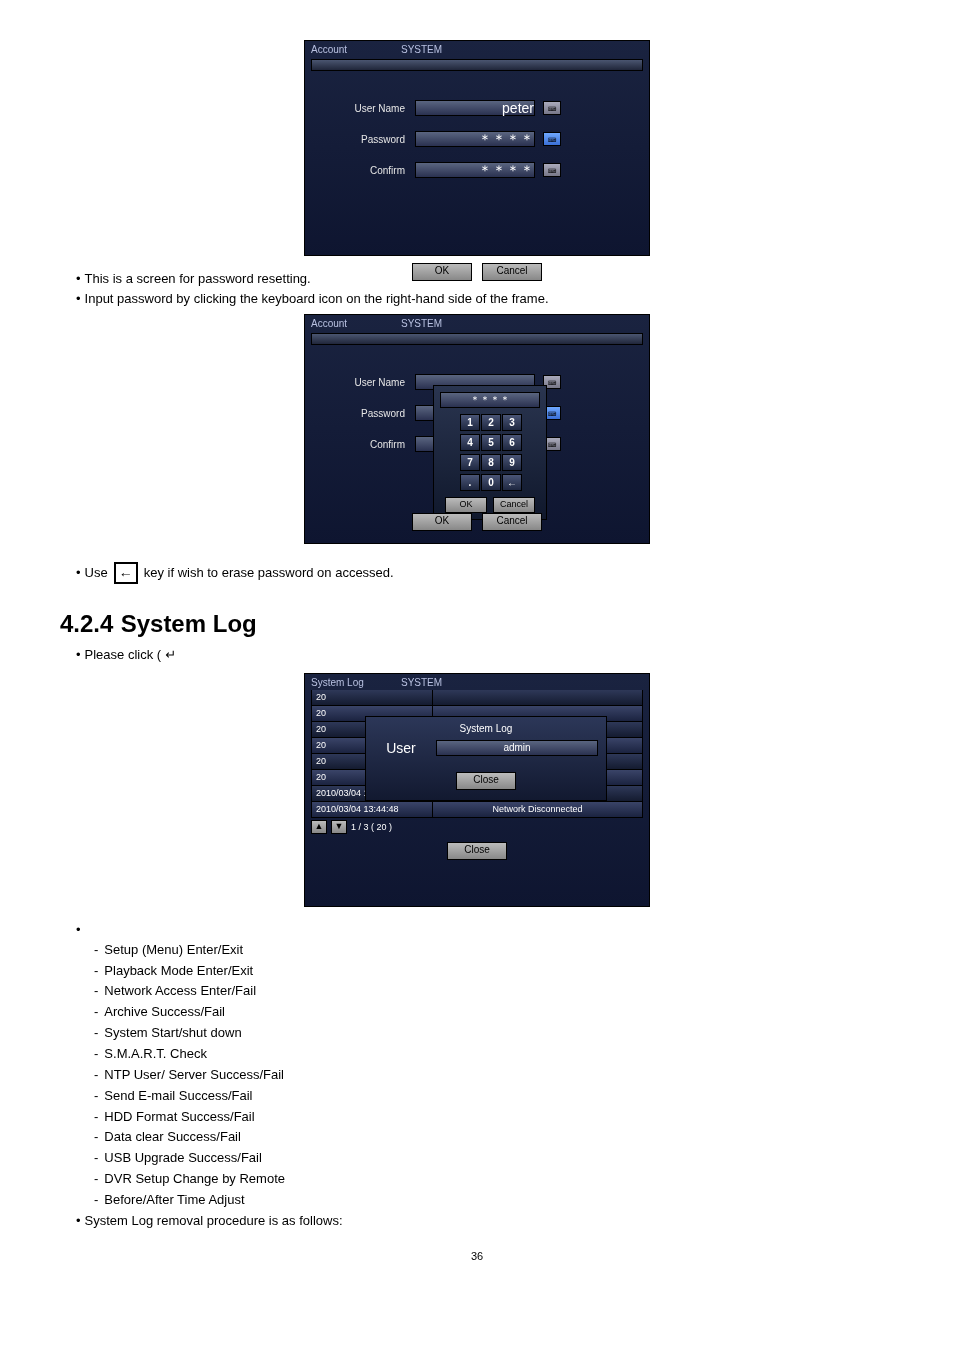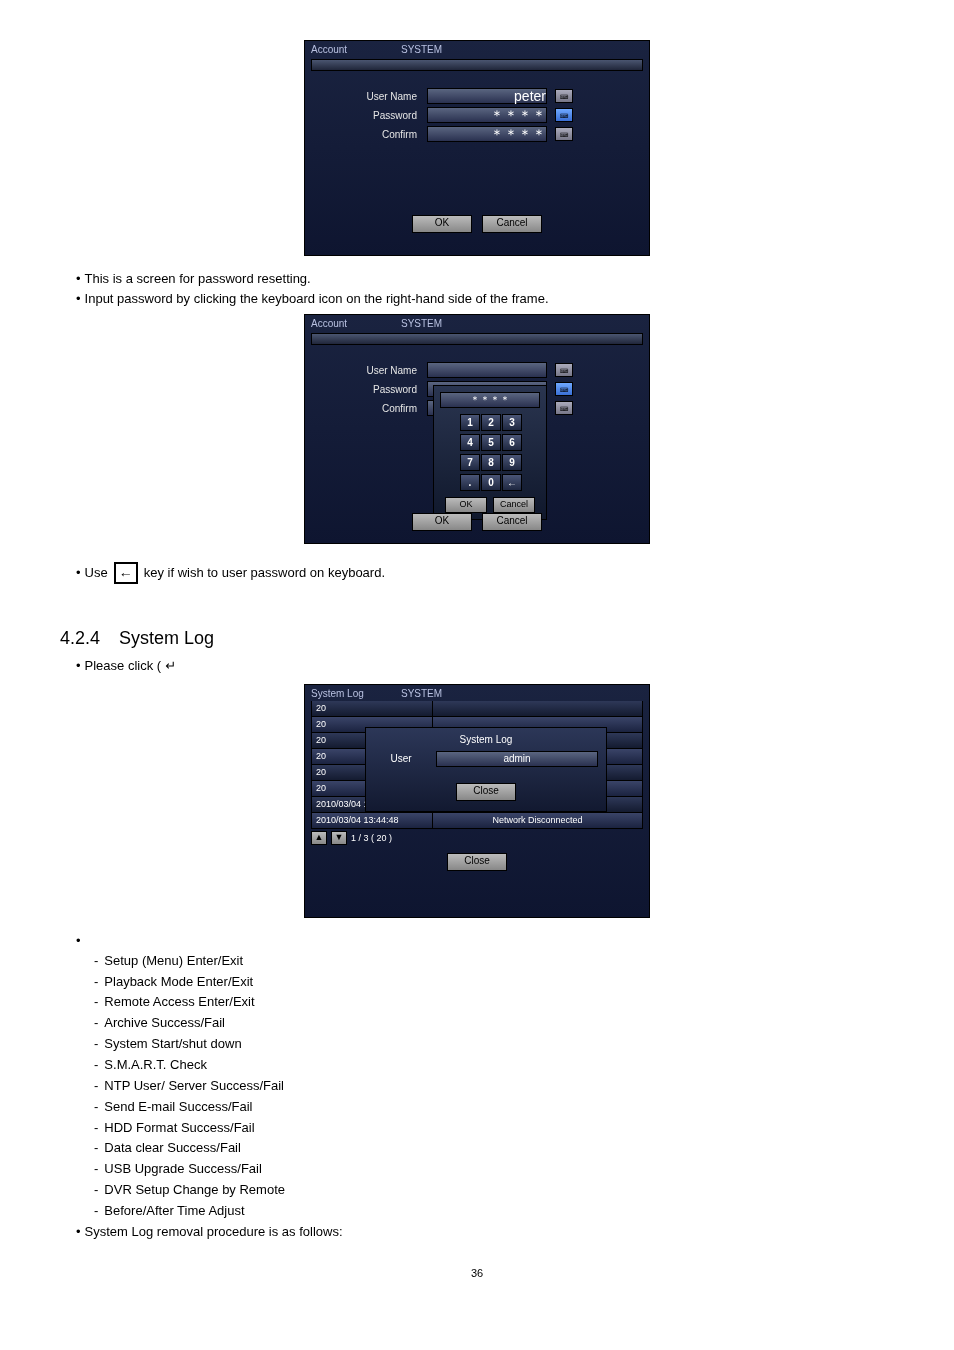--- a/index.html
+++ b/index.html
@@ -36,22 +36,22 @@
   }
   .screenshot .hrline {
     height: 10px;
     margin: 2px 6px 8px 6px;
     background: linear-gradient(#4a5570, #20263a);
     border: 1px solid #000;
   }
   .screenshot .formrow {
     display: flex;
     align-items: center;
-    margin: 3px 0;
-    padding: 0 24px;
+    margin: 15px 0;
+    padding: 0 12px;
   }
   .screenshot .formrow .label {
     flex: 0 0 88px;
     text-align: right;
     padding-right: 10px;
     color: #e6e6e6;
   }
   .screenshot .formrow .field {
     flex: 0 0 118px;
     background: linear-gradient(#5a6580, #2a3150);
@@ -210,21 +210,21 @@
   }
   .sl-popup .prow {
     display: flex;
     align-items: center;
     gap: 8px;
     margin: 4px 0 12px 0;
   }
   .sl-popup .plabel {
     flex: 0 0 54px;
     text-align: center;
-    font-size: 10px;
+    font-size: 14px;
   }
   .sl-popup .pfield {
     flex: 1;
     background: linear-gradient(#5a6580, #2a3150);
     border: 1px solid #000;
     height: 14px;
     line-height: 14px;
     text-align: center;
     font-size: 10px;
   }
@@ -240,43 +240,43 @@
   }
   .bullet-line .dot { flex: 0 0 auto; }
   .subbullet-line {
     display: flex;
     gap: 6px;
     margin: 2px 0 2px 34px;
     line-height: 1.45;
   }
   .subbullet-line .dash { flex: 0 0 auto; }
   h2.sec {
-    font-size: 18px;
-    font-weight: normal;
-    margin: 44px 0 8px 0;
+    font-size: 24px;
+    font-weight: bold;
+    margin: 26px 0 8px 0;
   }
   h2.sec .num {
     display: inline-block;
     width: 54px;
   }
   .back-key {
     display: inline-block;
     width: 20px;
     height: 18px;
     border: 2px solid #000;
     text-align: center;
     line-height: 16px;
     font-size: 14px;
     vertical-align: middle;
     margin: 0 2px;
   }
   .page-num {
     text-align: center;
     font-size: 11px;
-    margin-top: 26px;
+    margin-top: 20px;
   }
   .with-icon { display: flex; align-items: center; gap: 4px; }
 </style>
 </head>
 <body>
 
 <div class="screenshot tall">
   <div class="titlebar">
     <div class="left">Account</div>
     <div class="center">SYSTEM</div>
@@ -365,21 +365,21 @@
       <div class="btn">OK</div>
       <div class="btn">Cancel</div>
     </div>
   </div>
 </div>
 
 <div class="bullet-line with-icon" style="margin-top:18px">
   <span class="dot">•</span>
   <span>Use</span>
   <span class="back-key">←</span>
-  <span>key if wish to user password on keyboard.</span>
+  <span>key if wish to erase password on accessed.</span>
 </div>
 
 <h2 class="sec">
   <span class="num">4.2.4</span>
   <span>System Log</span>
 </h2>
 
 <div class="bullet-line with-icon">
   <span class="dot">•</span>
   <span>Please click (</span>
@@ -454,21 +454,21 @@
     <div class="subbullet-line">
       <span class="dash">-</span>
       <span>Setup (Menu) Enter/Exit</span>
     </div>
     <div class="subbullet-line">
       <span class="dash">-</span>
       <span>Playback Mode Enter/Exit</span>
     </div>
     <div class="subbullet-line">
       <span class="dash">-</span>
-      <span>Remote Access Enter/Exit</span>
+      <span>Network Access Enter/Fail</span>
     </div>
     <div class="subbullet-line">
       <span class="dash">-</span>
       <span>Archive Success/Fail</span>
     </div>
     <div class="subbullet-line">
       <span class="dash">-</span>
       <span>System Start/shut down</span>
     </div>
     <div class="subbullet-line">

